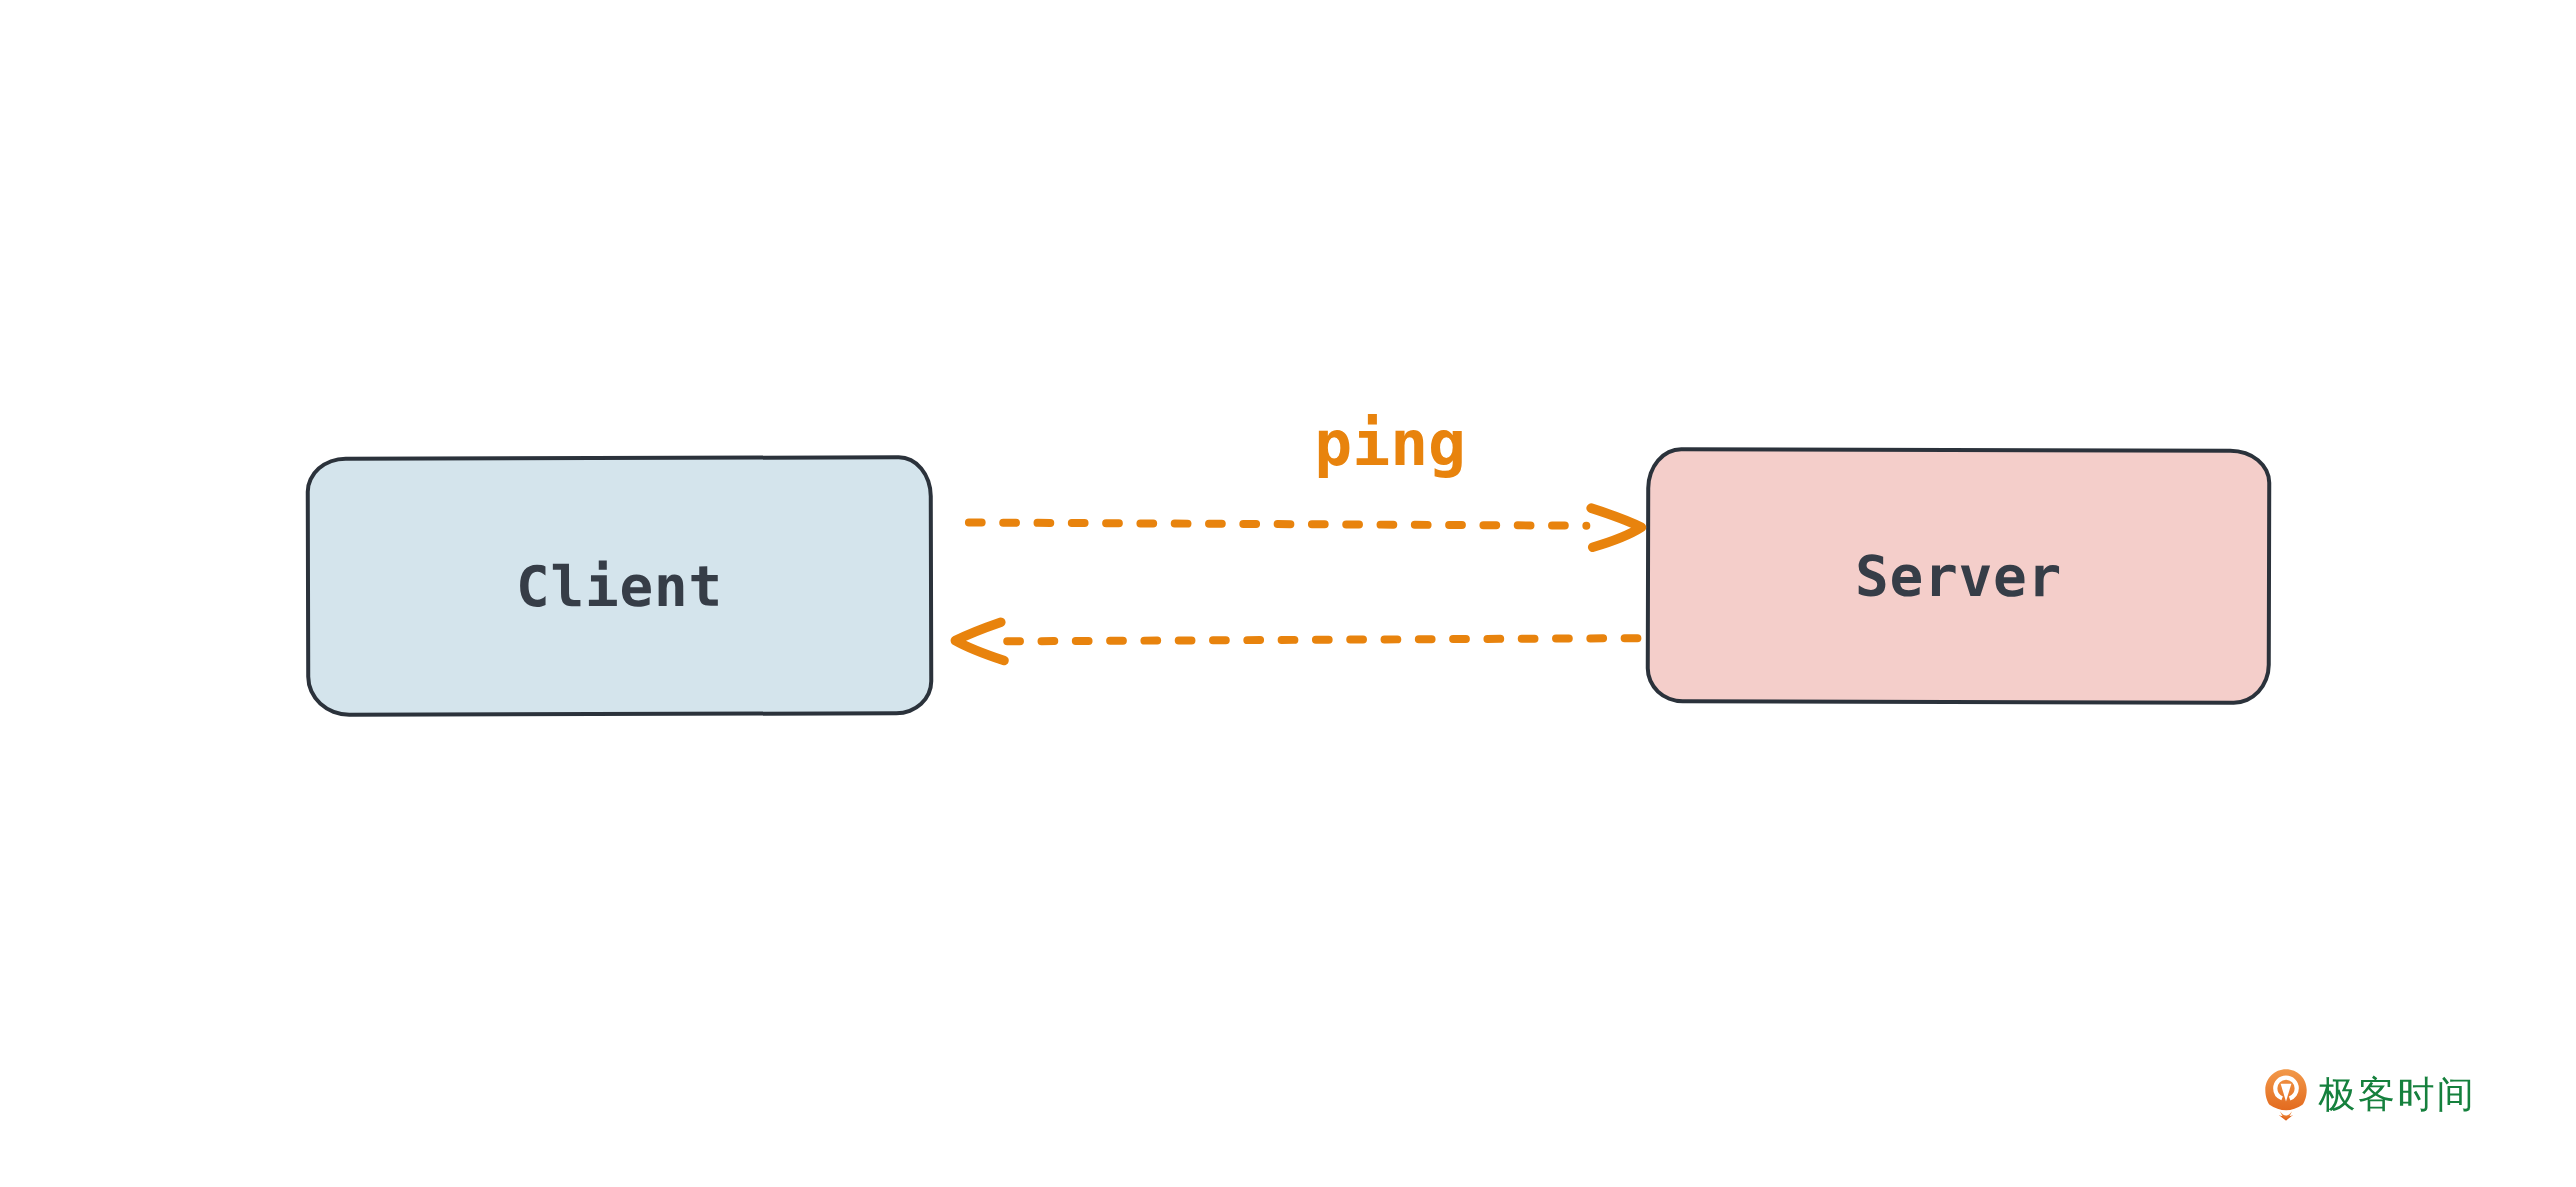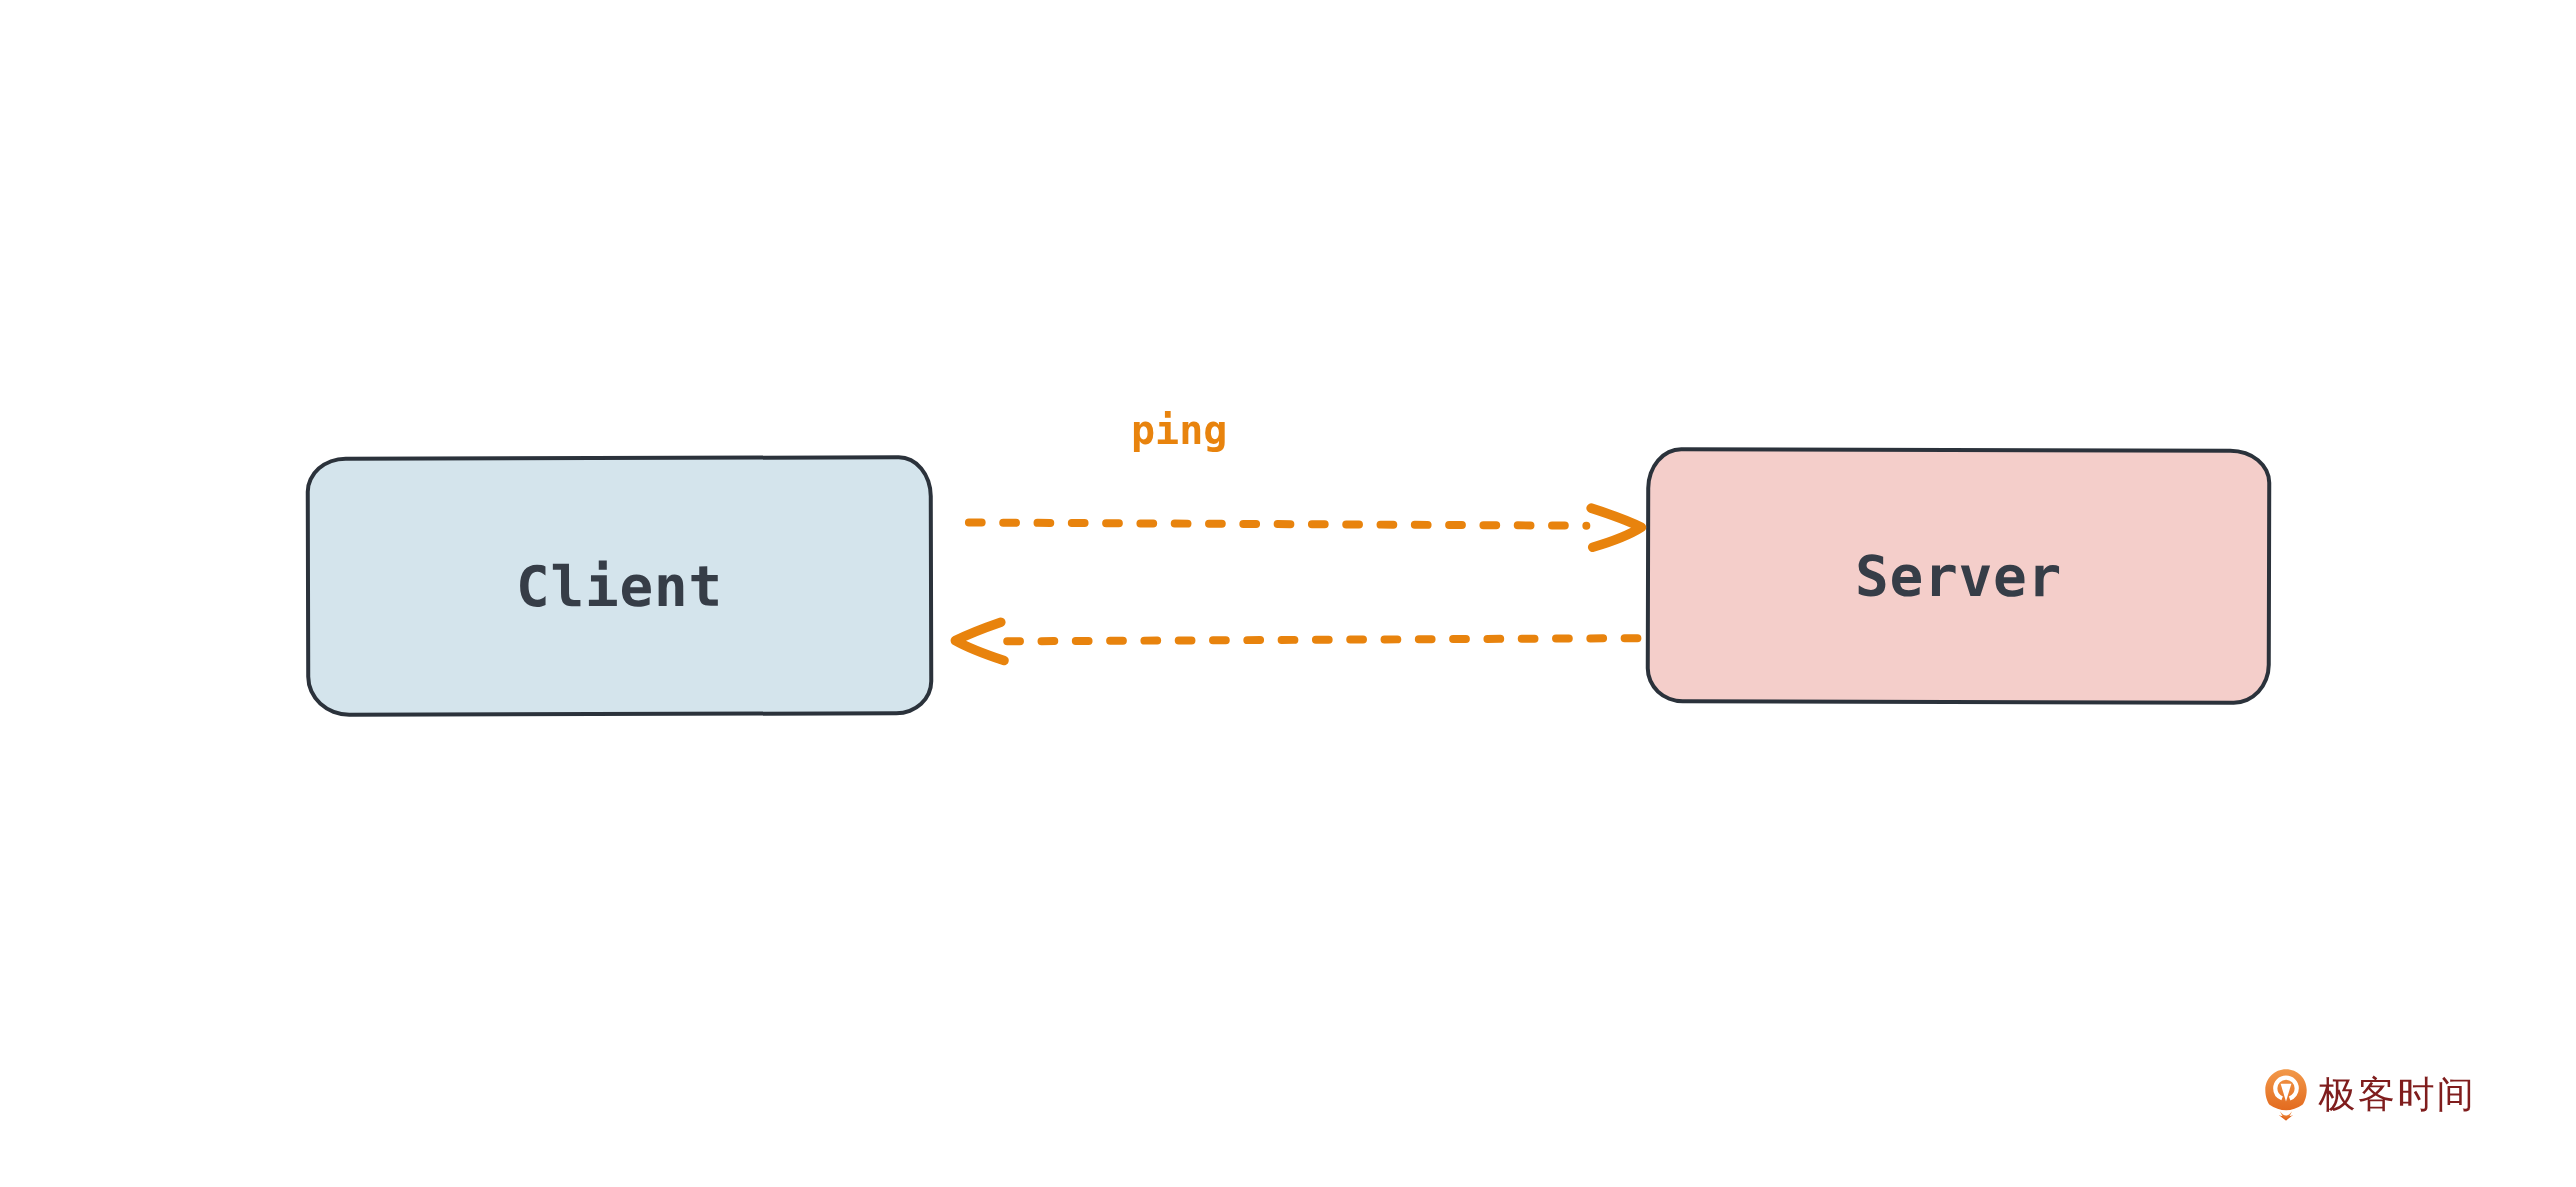--- a/index.html
+++ b/index.html
@@ -34,24 +34,24 @@
     left: 1646px; top: 448px; width: 625px; height: 256px;
     background: #f4ceca;
     border-radius: 35px 41px 37px 37px / 41px 34px 40px 35px;
     transform: rotate(0.15deg);
   }
 
   
   .msg-label {
     position: absolute;
     width: 335px;
-    text-align: left;
+    text-align: right;
     font-family: "DejaVu Sans Mono", monospace;
     font-weight: bold;
-    font-size: 40px;
+    font-size: 63px;
     color: #e8830d;
   }
   .msg-ping { left: 1131px; top: 407px; }
   .msg-pong { left: 1129px; top: 712px; }
 
   
   svg.arrows { position: absolute; left: 0; top: 0; width: 2576px; height: 1187px; }
   .dash-line {
     stroke: #e8830d; stroke-width: 10;
     stroke-linecap: round;
@@ -68,21 +68,21 @@
   .branding {
     position: absolute;
     left: 2263px; top: 1066px;
     display: flex; align-items: center;
   }
   .brand-text {
     margin-left: 9.6px;
     font-family: "DejaVu Sans", sans-serif;
     font-size: 37px;
     letter-spacing: 2.4px;
-    color: #7f1d1d;
+    color: #15803d;
   }
 </style>
 </head>
 <body>
 
 <div class="canvas">
 
   <div class="node node-client">
     <span>Client</span>
   </div>

